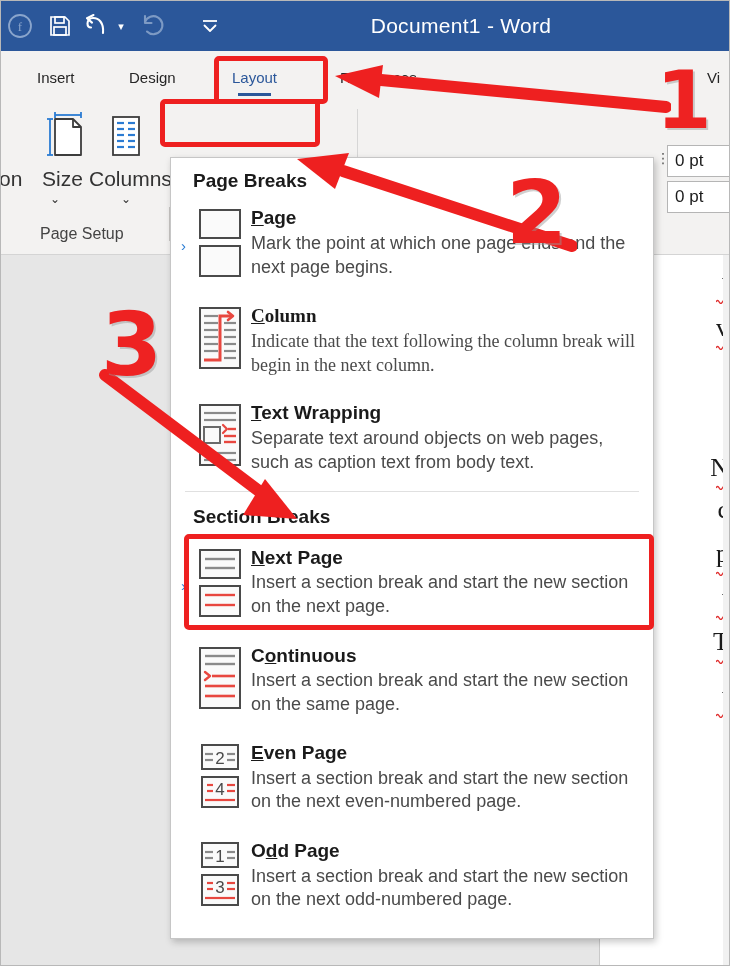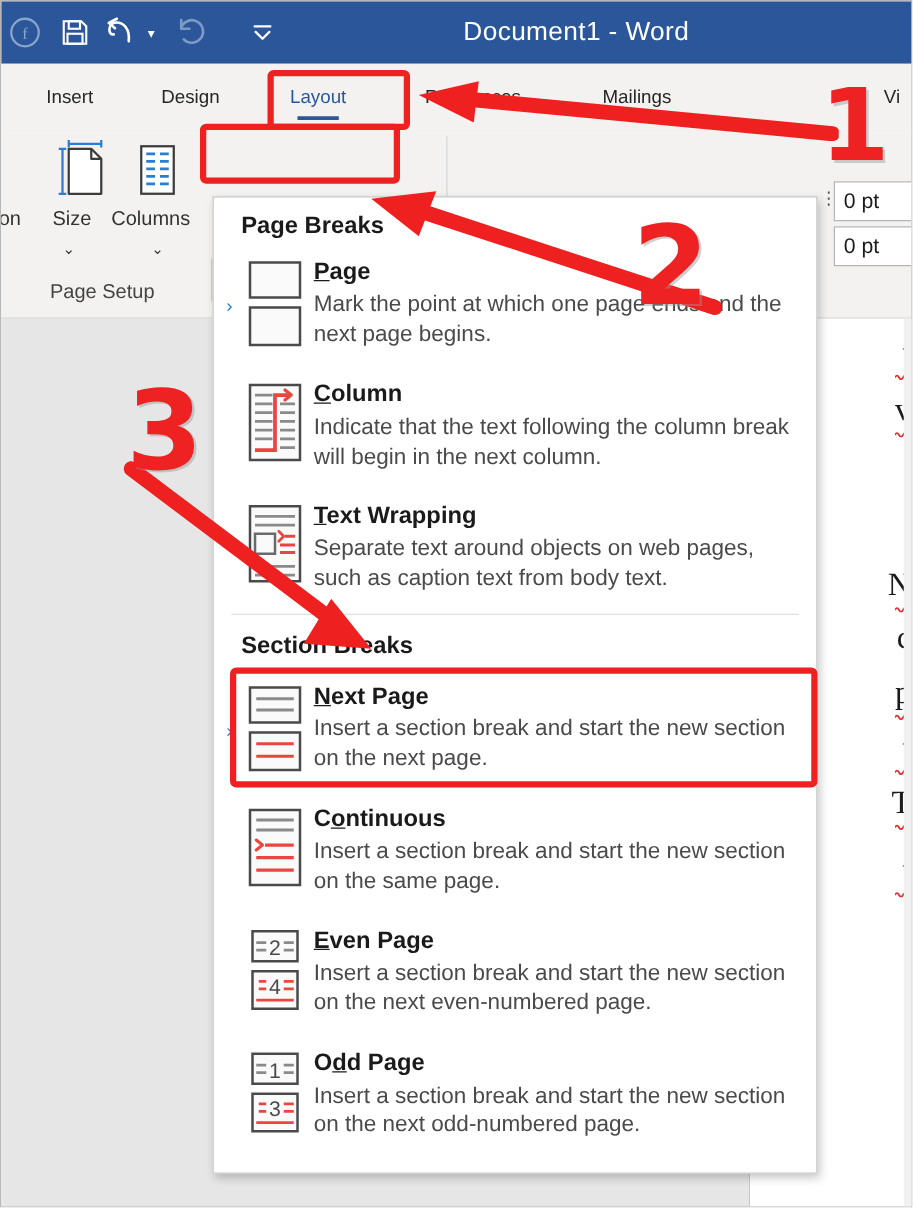--- a/index.html
+++ b/index.html
@@ -64,21 +64,21 @@
   
   .ribbon-body {
     position: absolute; left: 0; top: 102px; width: 730px; height: 152px;
     background: #f3f2f1;
     border-bottom: 1px solid #d4d4d4;
   }
   .ribbon-sep {
     position: absolute; width: 1px; background: #d6d6d6;
   }
   .rb-label {
-    position: absolute; font-size: 16px; color: #333333; white-space: nowrap;
+    position: absolute; font-size: 21px; color: #333333; white-space: nowrap;
   }
   .rb-group-label {
     position: absolute; font-size: 16px; color: #444444; white-space: nowrap;
   }
   .chev {
     position: absolute; font-size: 12px; color: #333; line-height: 1;
   }
   .gallery-icon { position: absolute; }
   .breaks-btn {
     position: absolute; left: 168px; top: 104px; width: 142px; height: 34px;
@@ -211,21 +211,20 @@
     </div>
 
     <div class="title-text">Document1  -  Word</div>
   </div>
 
   <div class="ribbon-tabs">
     <div class="tab" style="position:absolute;left:36px;">Insert</div>
     <div class="tab" style="position:absolute;left:128px;">Design</div>
     <div class="tab active" style="position:absolute;left:231px;">Layout</div>
     <div class="tab" style="position:absolute;left:339px;">References</div>
-    <div class="tab" style="position:absolute;left:481px;">Mailings</div>
     <div class="tab" style="position:absolute;left:706px;">Vi</div>
   </div>
 
   <div class="ribbon-body">
 
     <div class="rb-label" style="left:-2px; top:64px;">on</div>
 
     <div class="gallery-icon" style="left:34px; top:8px;">
       <svg width="56" height="52" viewBox="0 0 56 52">
         <path d="M20 8 h18 l8 8 v28 h-26 Z" fill="#ffffff" stroke="#3c3c3c" stroke-width="1.8" stroke-linejoin="round"></path>
@@ -361,21 +360,21 @@
           <rect x="6" y="2" width="40" height="28" fill="#fafafa" stroke="#4a4a4a" stroke-width="2"></rect>
           <rect x="6" y="38" width="40" height="30" fill="#fafafa" stroke="#4a4a4a" stroke-width="2"></rect>
         </svg>
       </span>
       <span class="mi-body">
         <span class="mi-title" style="display:block;"><u>P</u>age</span>
         <span class="mi-desc" style="display:block;">Mark the point at which one page ends and the next page begins.</span>
       </span>
     </div>
 
-    <div class="mi" style="padding-top:14px;">
+    <div class="mi" style="padding-top:14px;font-family:Liberation Serif, serif;">
       <span class="mi-icon">
         <svg width="52" height="66" viewBox="0 0 52 66">
           <rect x="6" y="2" width="40" height="60" fill="#fafafa" stroke="#4a4a4a" stroke-width="2"></rect>
           <g stroke="#8a8a8a" stroke-width="2.2">
             <line x1="10" y1="10" x2="24" y2="10"></line>
               <line x1="10" y1="17" x2="24" y2="17"></line>
             <line x1="10" y1="24" x2="24" y2="24"></line>
               <line x1="10" y1="31" x2="24" y2="31"></line>
             <line x1="10" y1="38" x2="24" y2="38"></line>
               <line x1="10" y1="45" x2="24" y2="45"></line>

